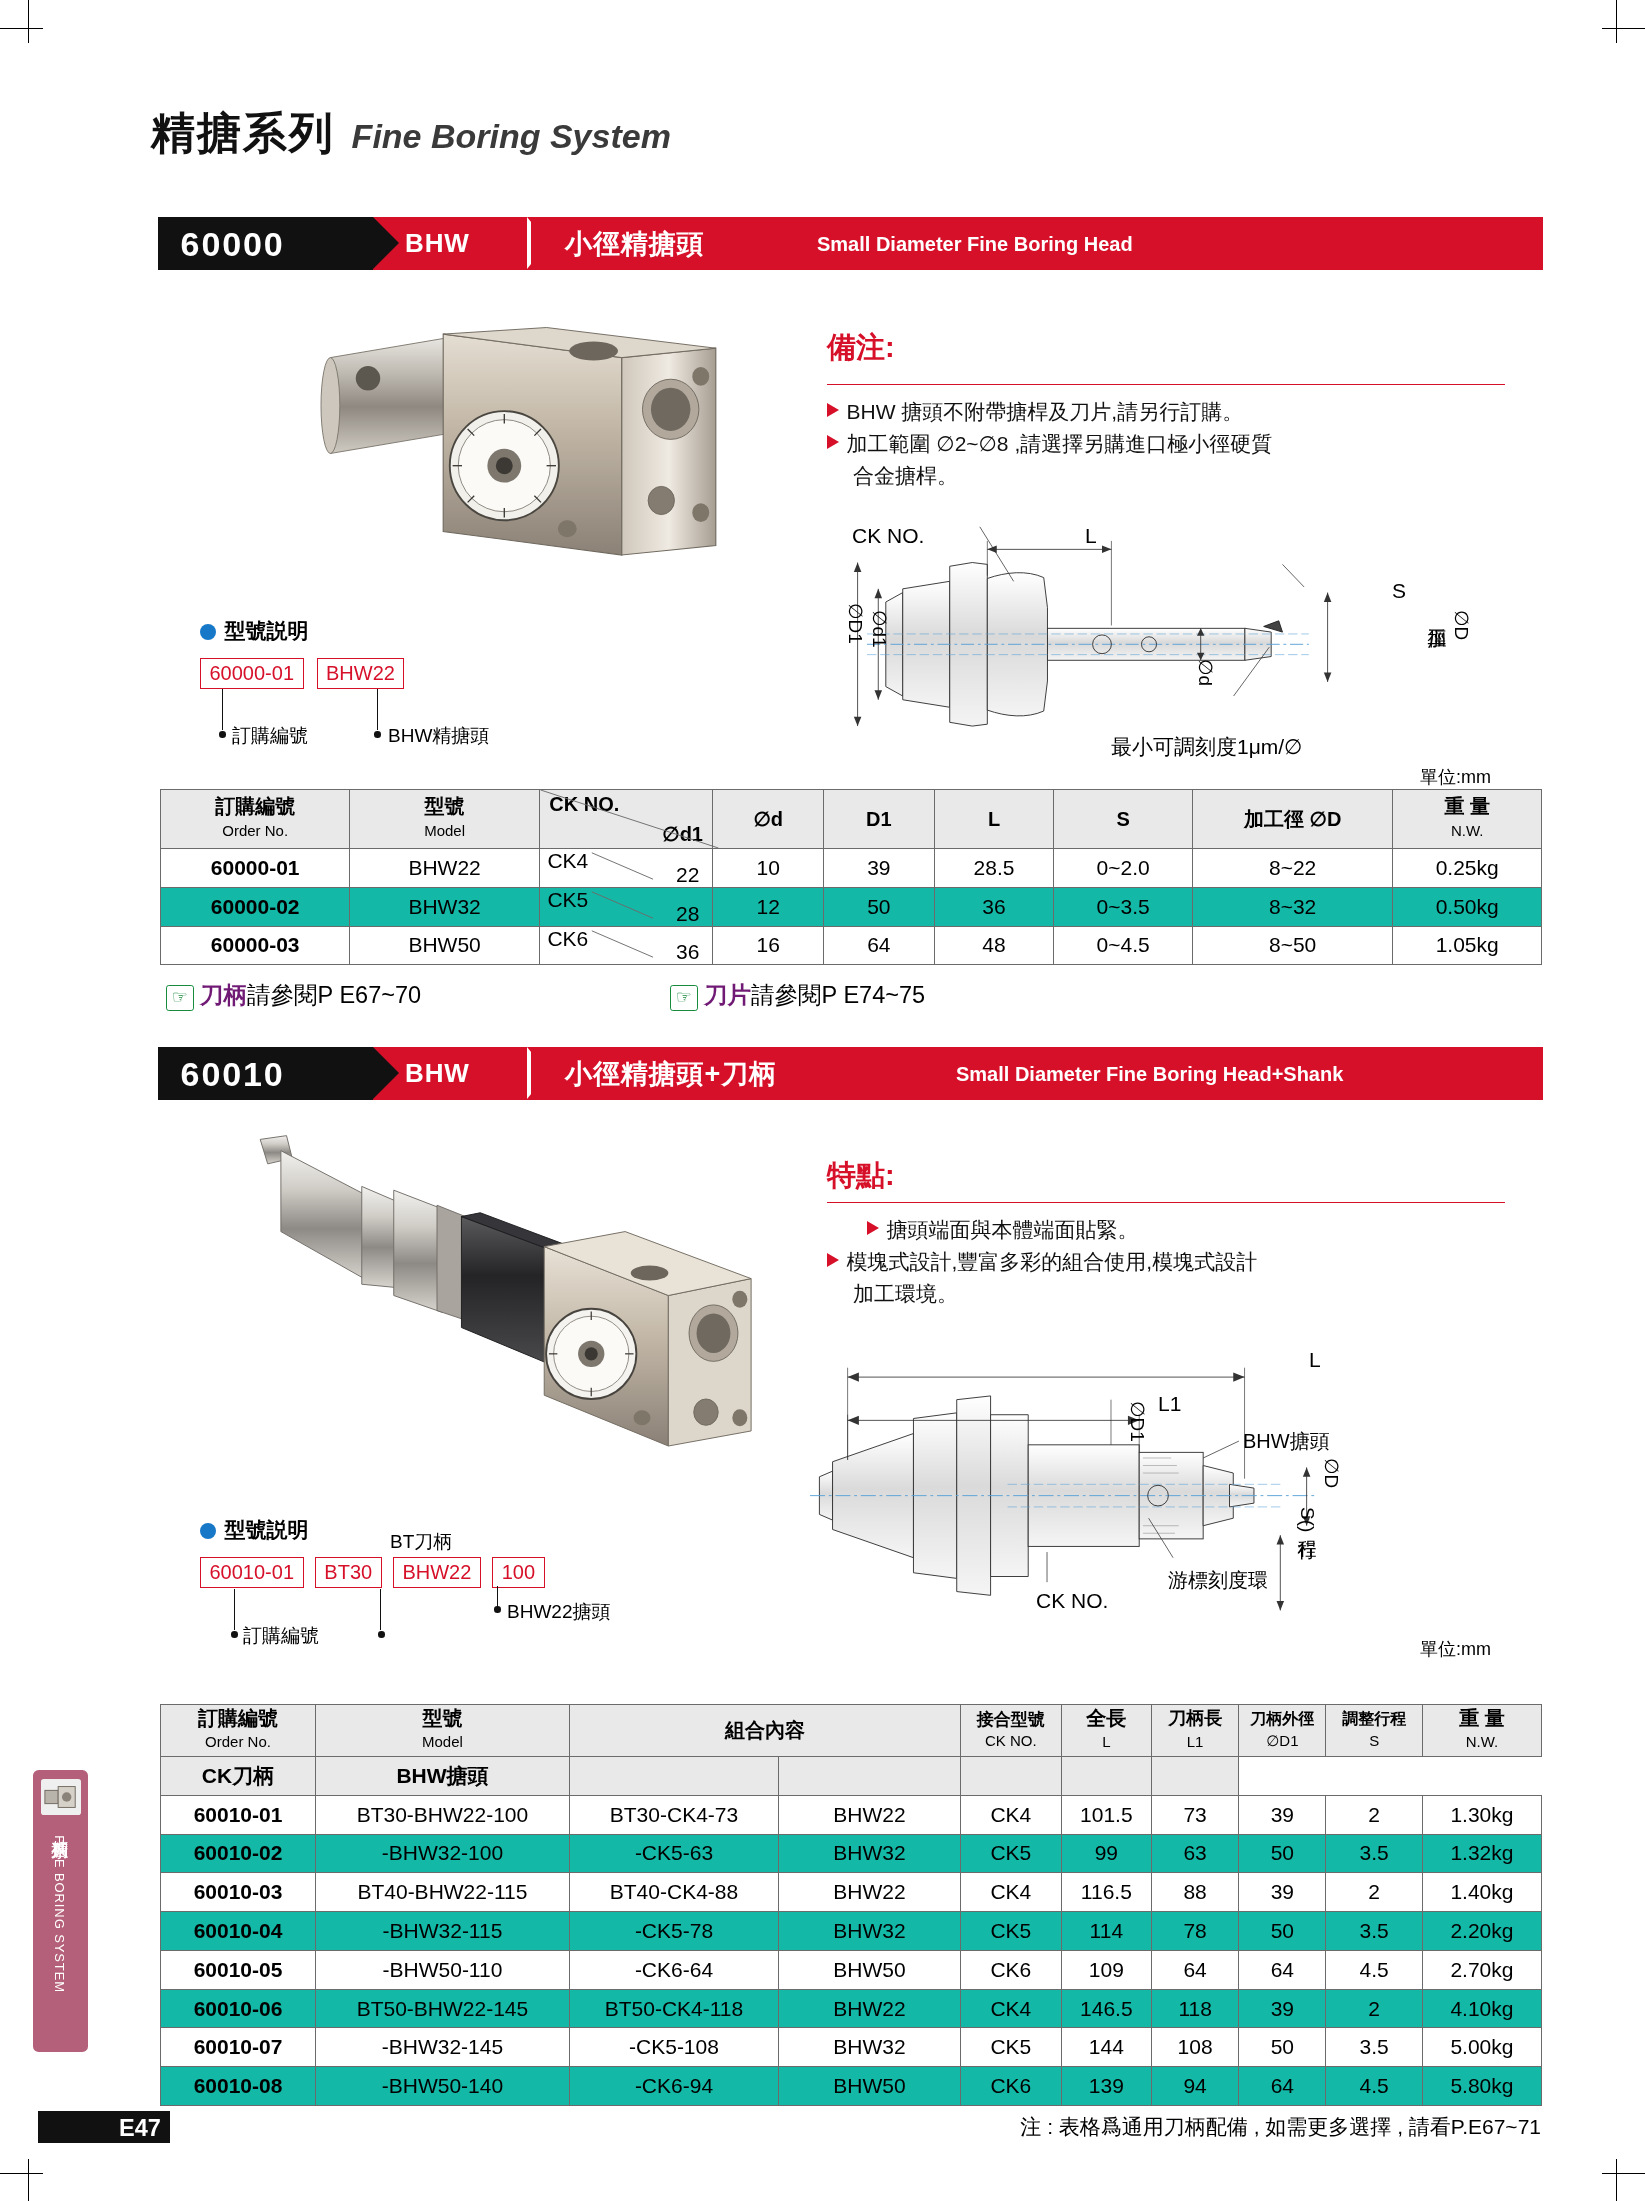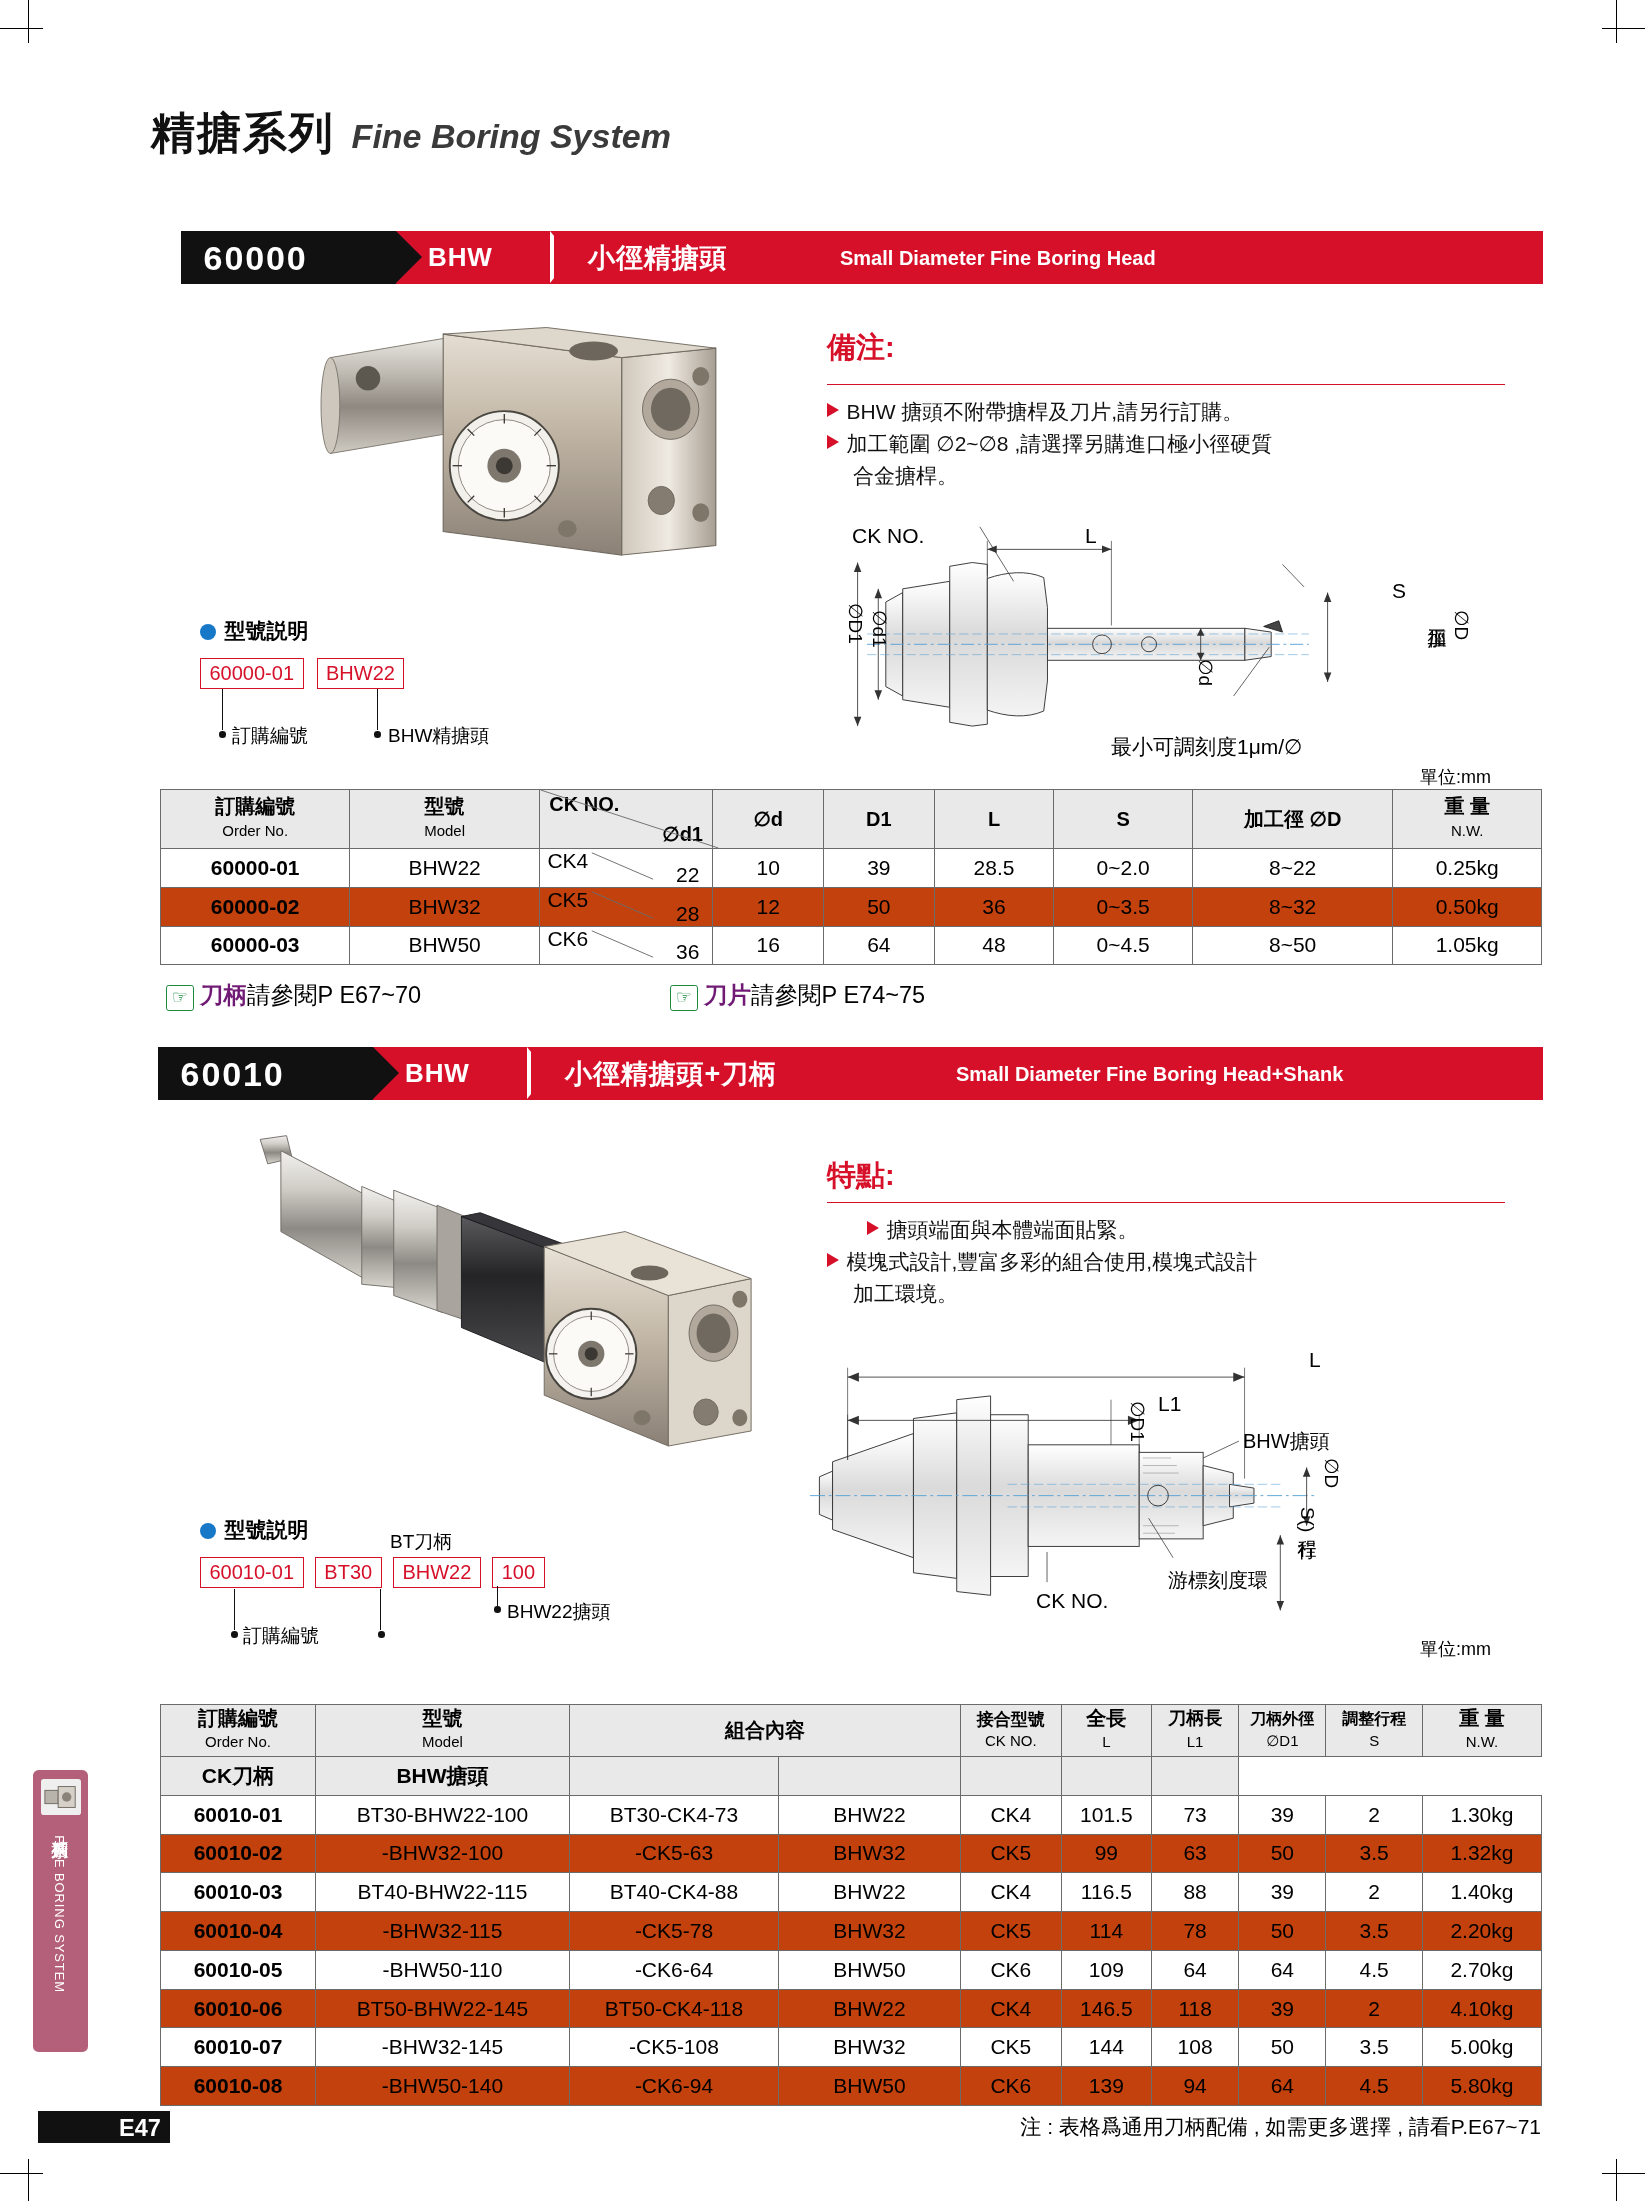--- a/index.html
+++ b/index.html
@@ -47,21 +47,21 @@
   .leader{position:absolute;background:#111;width:0.9px;}
   .ldot{position:absolute;width:6.6px;height:6.6px;border-radius:50%;background:#111;}
   .lbl{position:absolute;font-size:19px;}
 
   
   table{border-collapse:collapse;font-size:21px;}
   .tbl{position:absolute;}
   .tbl th,.tbl td{border:0.9px solid #6b6b6b;text-align:center;padding:1.9px 3.8px;}
   .tbl th{background:#e9e9e9;font-weight:bold;font-size:20px;line-height:22.6px;}
   .tbl td{height:34px;}
-  .tbl tr.alt td{background:#c2410c;}
+  .tbl tr.alt td{background:#14b8a6;}
   .tbl td.bold{font-weight:bold;}
   .sub{font-size:15px;font-weight:normal;}
 
   
   .hand{position:absolute;font-size:23.5px;}
   .hand .hl{color:#701a75;font-weight:bold;}
   .handicon{display:inline-block;border:1.4px solid #1a8a3c;border-radius:2.8px;color:#1a8a3c;font-size:18px;padding:0 4.7px 1.9px 4.7px;margin-right:6.6px;}
 
   
   .unit{position:absolute;font-size:18px;}
@@ -95,21 +95,21 @@
   <div class="crop v" style="left:28px;bottom:0;"></div>
   <div class="crop h" style="left:0;bottom:28px;"></div>
   <div class="crop v" style="right:28px;bottom:0;"></div>
   <div class="crop h" style="right:0;bottom:28px;"></div>
 
   <div class="series-title">
     <span class="series-cn">精搪系列</span>
     <span class="series-en">Fine Boring System</span>
   </div>
 
-  <div class="banner" style="top:231px;margin-left:23px;">
+  <div class="banner" style="top:217px;">
     <div class="blk">
       <span class="num">60000</span>
     </div>
     <span class="code">BHW</span>
     <div class="chev"></div>
     <div class="chev2"></div>
     <span class="t-cn">小徑精搪頭</span>
     <span class="t-en" style="left:659px;">Small Diameter Fine Boring Head</span>
   </div>
 

